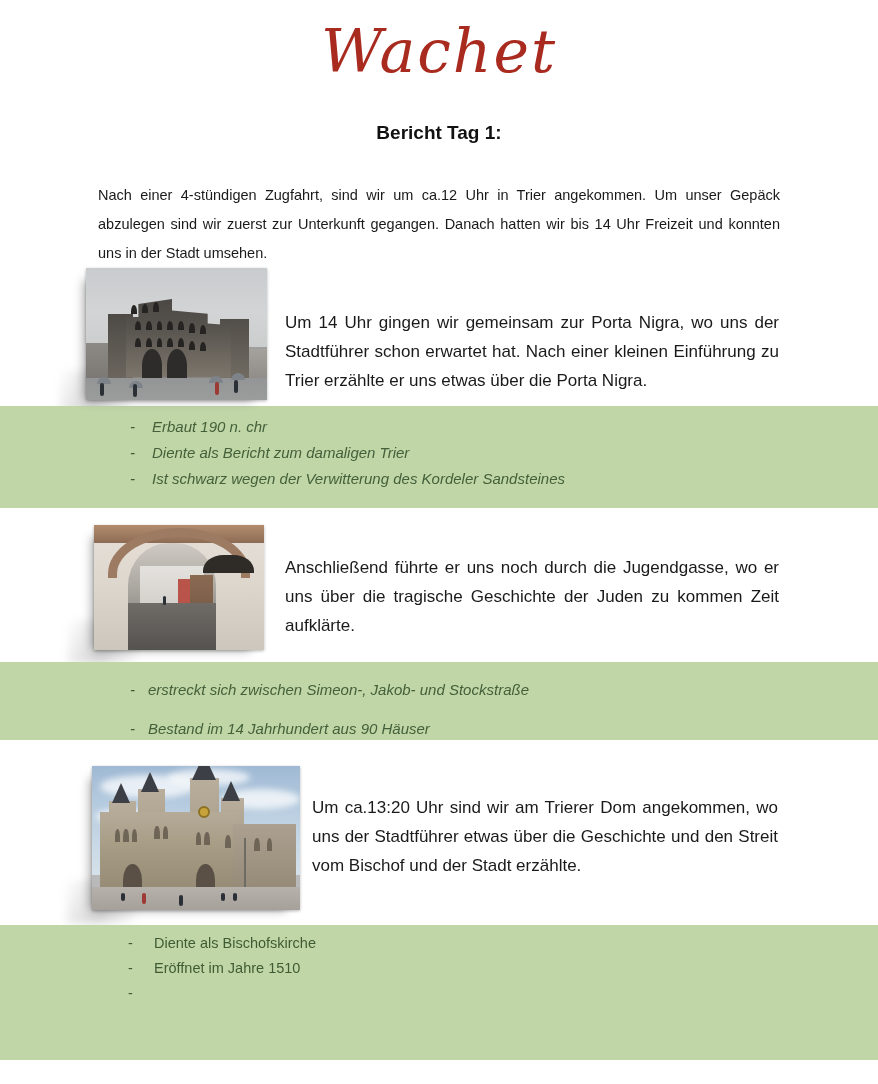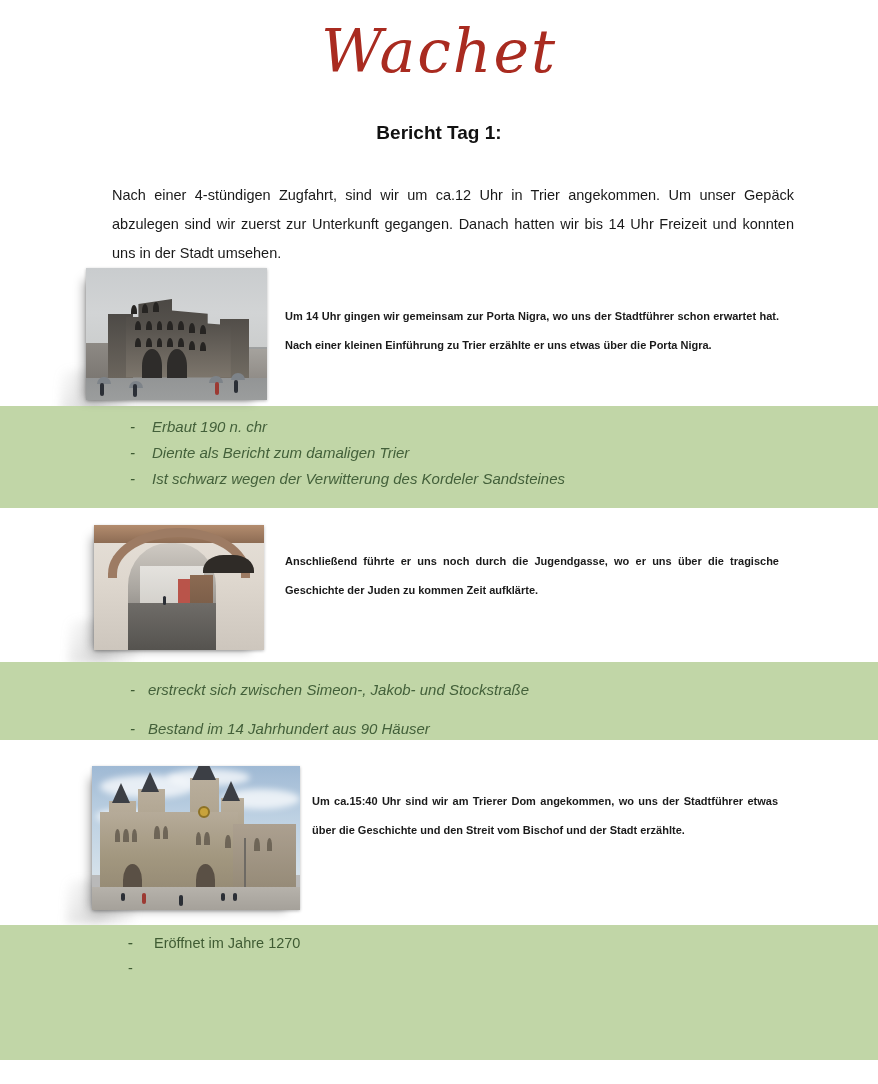--- a/index.html
+++ b/index.html
@@ -42,37 +42,36 @@
     font-size: 19px;
     font-weight: bold;
     line-height: 26px;
     color: #111111;
   }
 
   
   .intro-para {
     position: absolute;
     top: 166px;
-    left: 112px;
+    left: 98px;
     width: 682px;
     font-size: 14.5px;
     line-height: 29px;
     text-align: justify;
     text-justify: inter-word;
     color: #1a1a1a;
   }
 
   .side-para {
     position: absolute;
-    font-size: 11px;
+    font-size: 17px;
     line-height: 29px;
     text-align: justify;
     text-justify: inter-word;
     color: #1a1a1a;
-    font-weight: bold;
   }
   .side-para.p-porta  { top: 291px; left: 285px; width: 494px; }
   .side-para.p-gasse  { top: 536px; left: 285px; width: 494px; }
   .side-para.p-dom    { top: 776px; left: 312px; width: 466px; }
   .side-para.p-dom    { text-align: justify; }
 
   
   .photo-wrap {
     position: absolute;
   }
@@ -452,28 +451,29 @@
     <div class="dm-pole" style="left:73%;bottom:16%;height:34%"></div>
 
     <div class="person red" style="left:24%;bottom:4%;height:11px"></div>
     <div class="person" style="left:42%;bottom:3%;height:11px"></div>
     <div class="person" style="left:62%;bottom:6%;height:8px"></div>
     <div class="person" style="left:68%;bottom:6%;height:8px"></div>
     <div class="person" style="left:14%;bottom:6%;height:8px"></div>
   </div>
 </div>
 
-<p class="side-para p-dom">Um ca.15:40 Uhr sind wir am Trierer Dom angekommen, wo uns der Stadtführer etwas über die Geschichte und den Streit vom Bischof und der Stadt erzählte.</p>
+<p class="side-para p-dom">Um ca.13:20 Uhr sind wir am Trierer Dom angekommen, wo uns der Stadtführer etwas über die Geschichte und den Streit vom Bischof und der Stadt erzählte.</p>
 
 <div class="fact-band band-3">
   <ul class="fact-list">
     <li class="fact-item">
       <span class="dash">-</span>
-    </li>
-    <li class="fact-item">
-      <span class="dash">-</span>
-      <span class="ftext">Eröffnet im Jahre 1270</span>
+      <span class="ftext">Diente als Bischofskirche</span>
+    </li>
+    <li class="fact-item">
+      <span class="dash">-</span>
+      <span class="ftext">Eröffnet im Jahre 1510</span>
     </li>
     <li class="fact-item">
       <span class="dash">-</span>
     </li>
   </ul>
 </div>
 
 </body></html>

